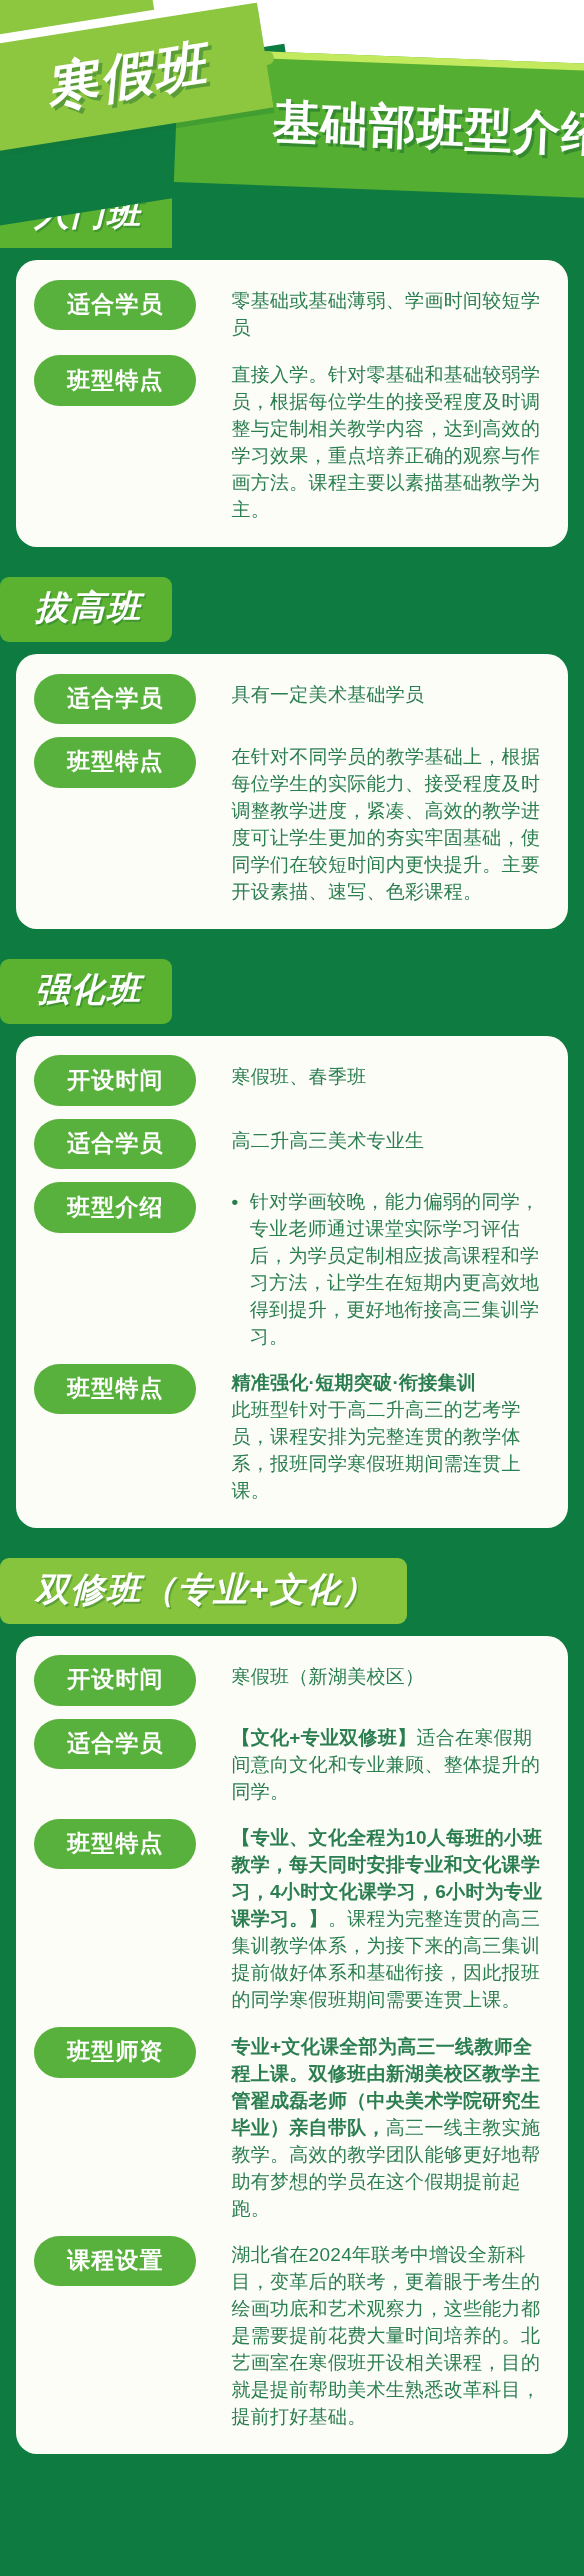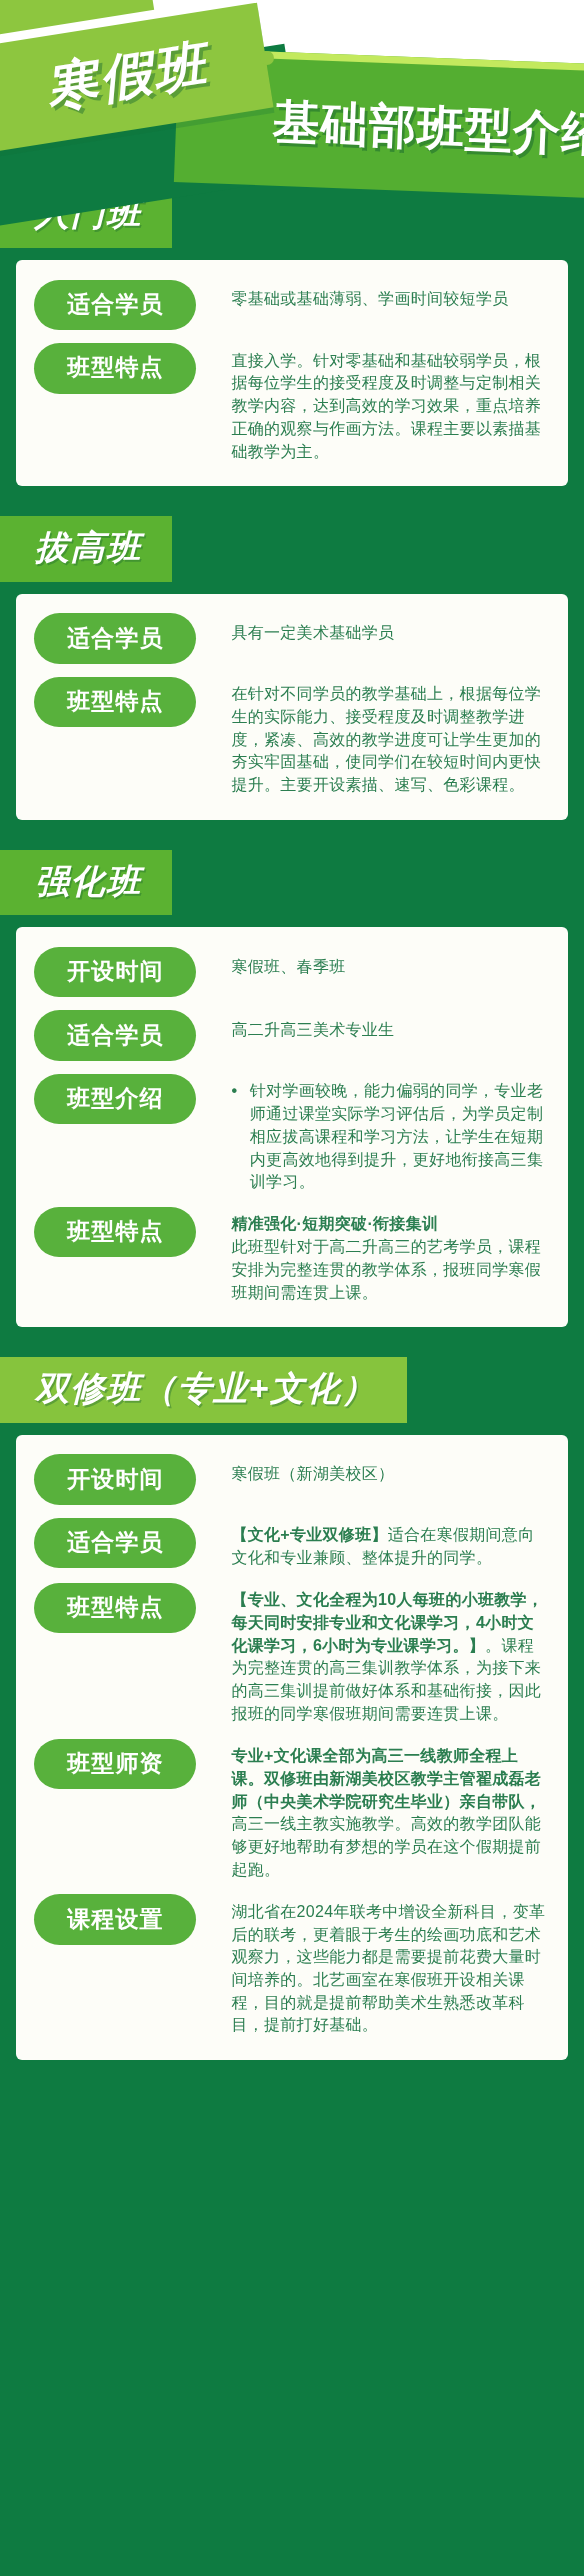--- a/index.html
+++ b/index.html
@@ -55,44 +55,44 @@
     display:inline-block;
     background:#5bb231;
     color:#fff;
     font-weight:bold;font-style:italic;
     font-size:34px;letter-spacing:1.6px;
     padding:8.7px 30px 10.8px 35px;
     text-shadow:1.6px 2.2px 0 rgba(16,95,47,.35);
   }
   .badge-light{background:#86c43d;text-align:right;}
   .mt-first{margin-top:10.8px;}
-  .mt-sec{margin-top:30px;}
+  .mt-sec{margin-top:30px;border-radius:9px;}
   .card{
     background:#fdfdf8;
-    border-radius:6px;
+    border-radius:21px;
     margin:12px 16px 0 16px;
     padding:19.5px 18.4px 23px 18.4px;
   }
   .row{
     display:flex;align-items:flex-start;
     margin-top:13px;
   }
   .row:first-child{margin-top:0;}
   .pill{
     flex:0 0 162px;
     background:#58b13c;color:#fff;
     border-radius:26px;
     font-size:23px;font-weight:bold;letter-spacing:1.1px;
     text-align:center;
     padding:9.2px 0 10.3px 0;
   }
   .row-text{
     flex:1;
     margin-left:35px;
-    font-size:16px;line-height:1.42;
+    font-size:19px;line-height:1.42;
     color:#2b7e50;
     padding-top:6.5px;
     letter-spacing:0.3px;
   }
   .row-text.tight{padding-top:8.7px;}
   .bold-seg{font-weight:bold;}
   .red-note{color:#e96a42;margin-top:7.6px;}
   .bullets{margin:0;padding:0;list-style:none;}
   .bullets li{position:relative;padding-left:18.4px;margin-top:8.7px;}
   .bullets li:first-child{margin-top:0;}

